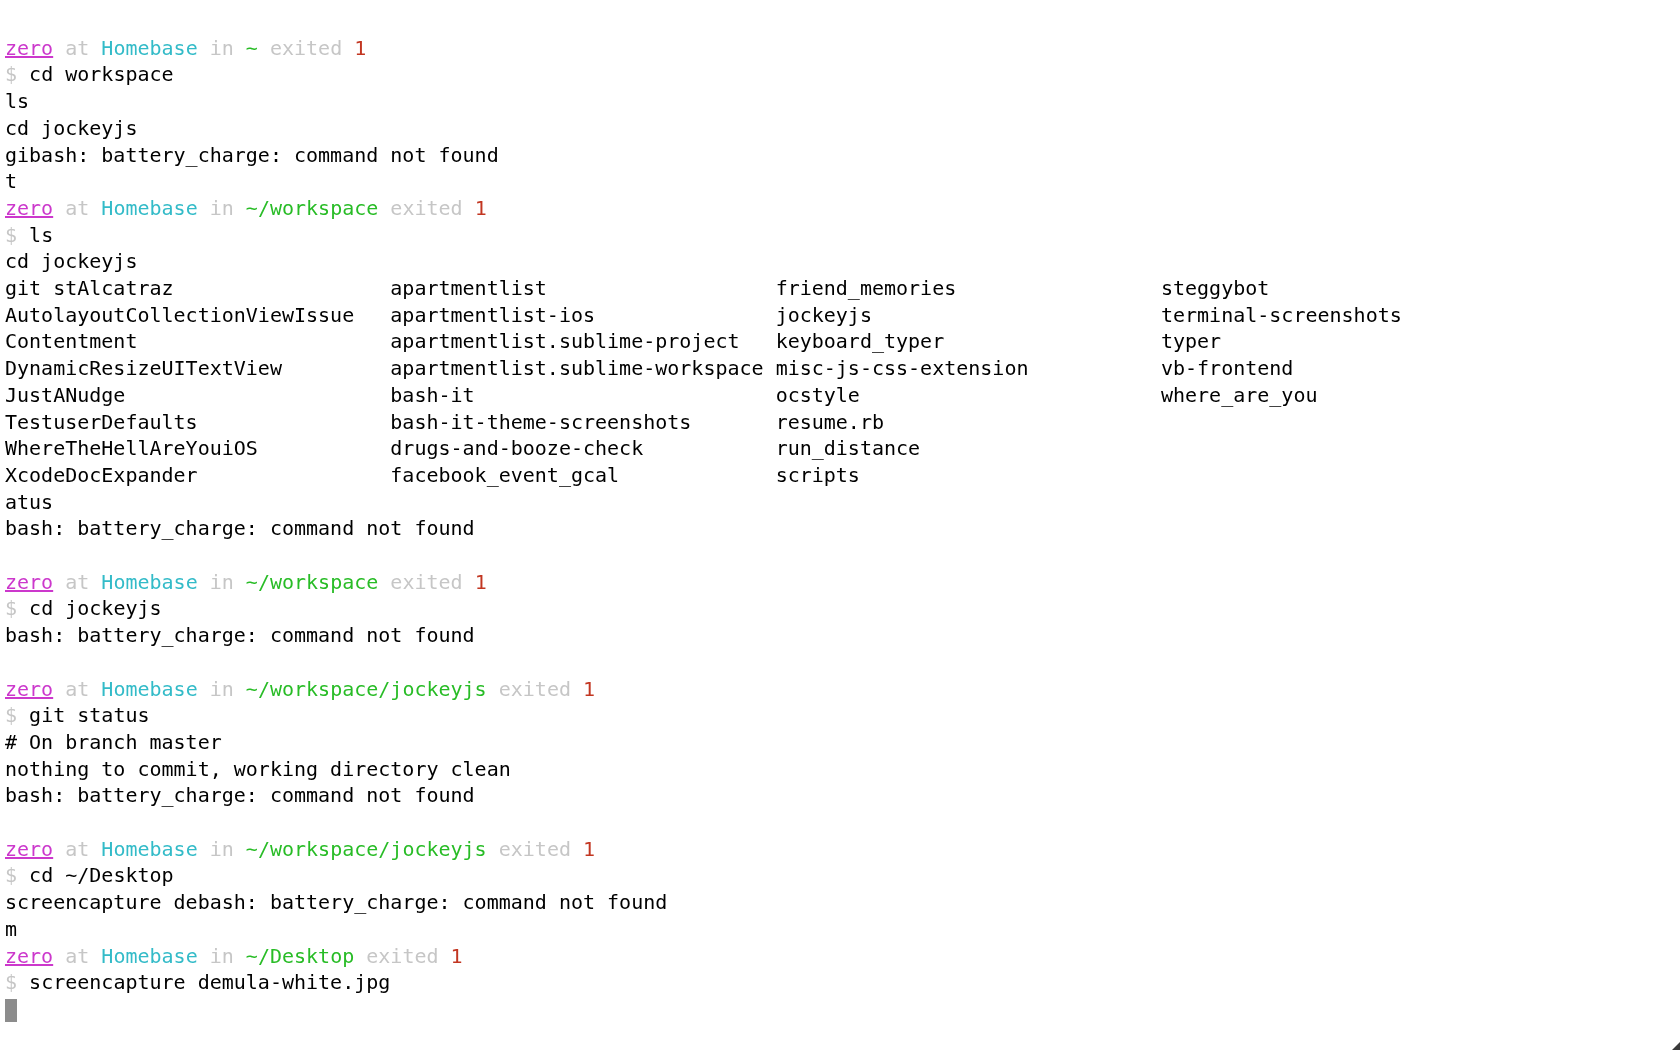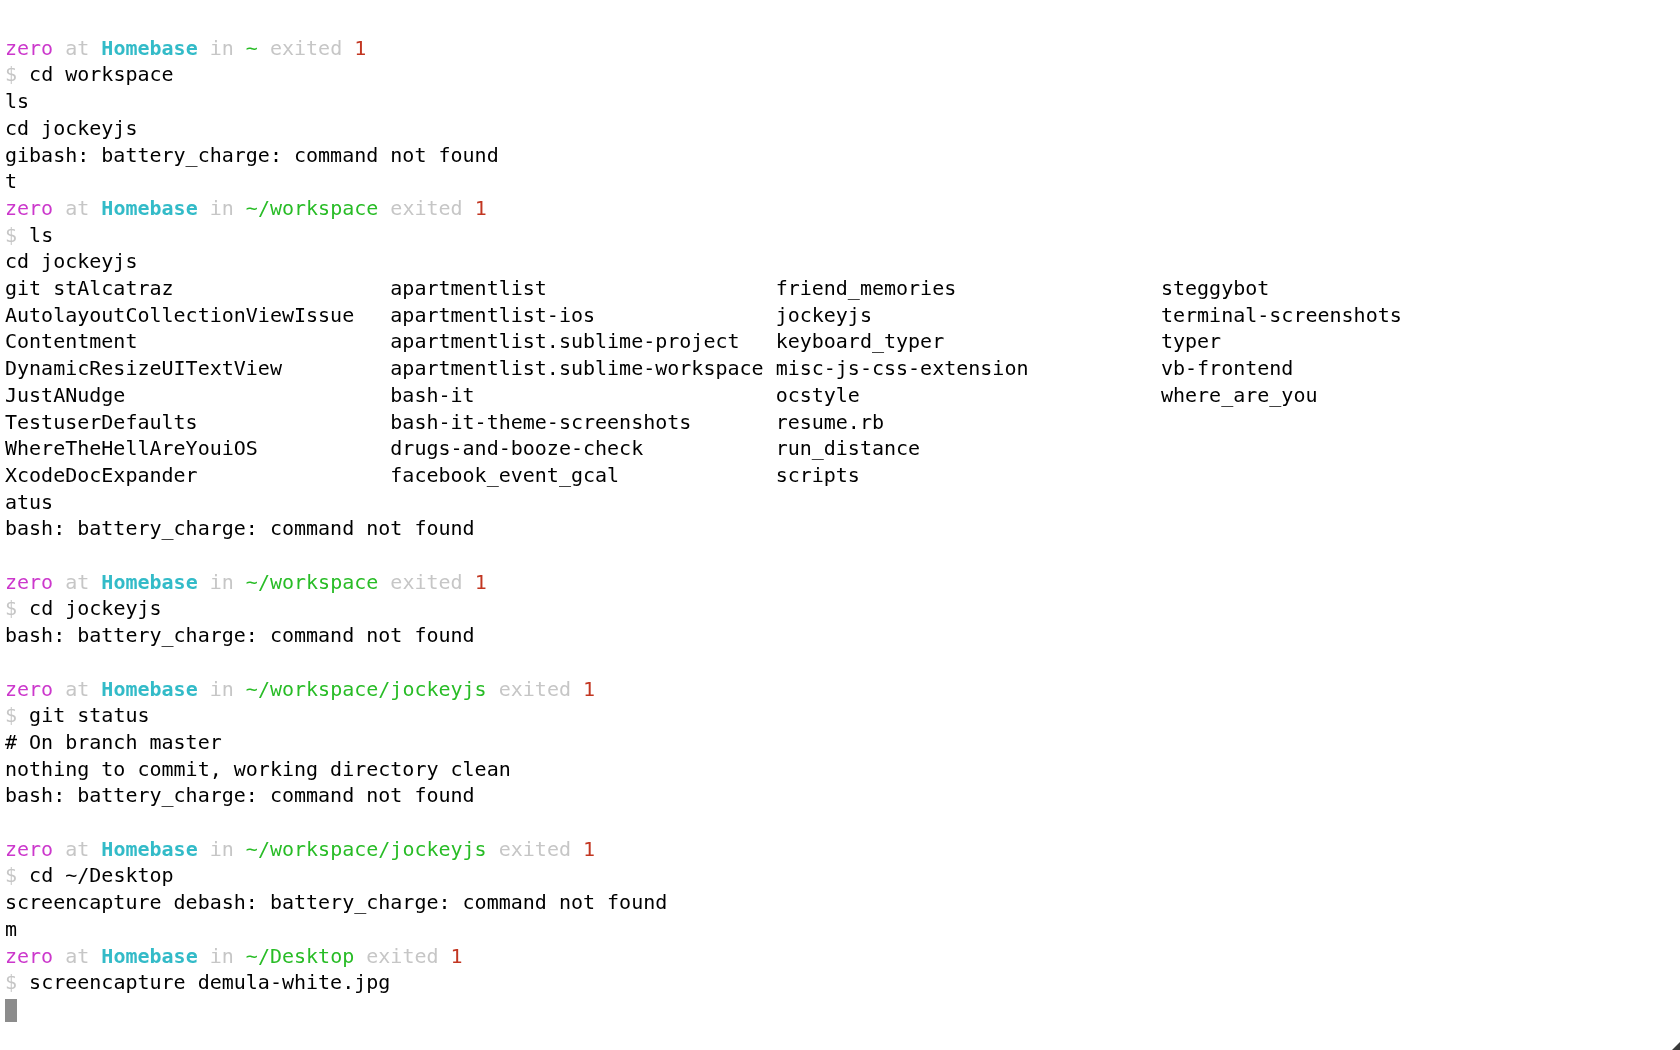--- a/index.html
+++ b/index.html
@@ -26,22 +26,22 @@
     color: #000000;
     white-space: pre;
     cursor: text;
   }
   .term-line {
     min-height: 26.7px;
     white-space: pre;
   }
   .c-black   { color: var(--black,   #000000); }
   .c-gray    { color: var(--gray,    #c6c6c6); }
-  .c-magenta { color: var(--magenta, #cc38cc); }
-  .c-cyan    { color: var(--cyan,    #33bbc8); font-weight: bold; }
+  .c-magenta { color: var(--magenta, #cc38cc); text-decoration: underline; }
+  .c-cyan    { color: var(--cyan,    #33bbc8); }
   .c-green   { color: var(--green,   #28bc26); }
   .c-red     { color: var(--red,     #c23621); }
   .cursor {
     display: inline-block;
     width: 12px;
     height: 23px;
     background: var(--cursor, #8c8c8c);
     transform: translateY(3px);
   }
   .resize-grip {

